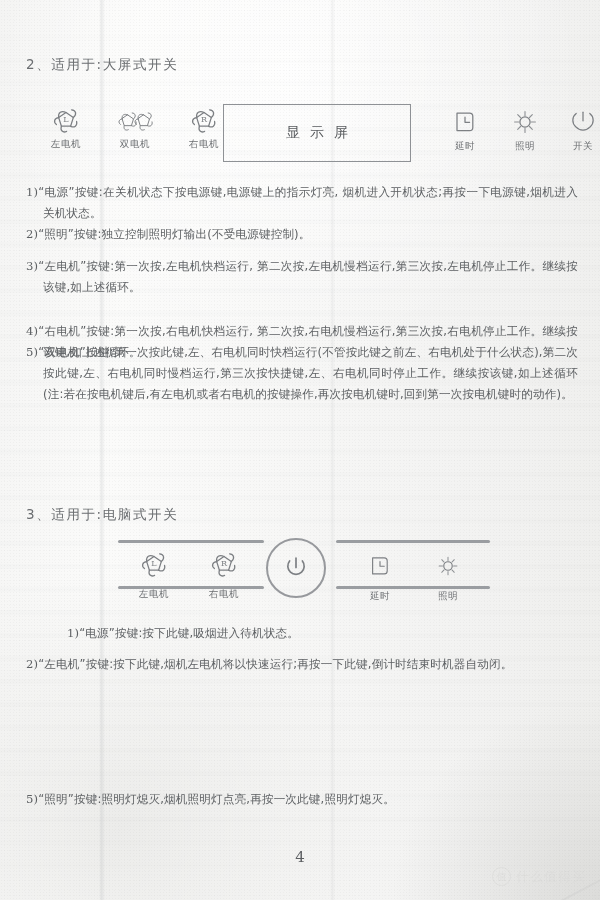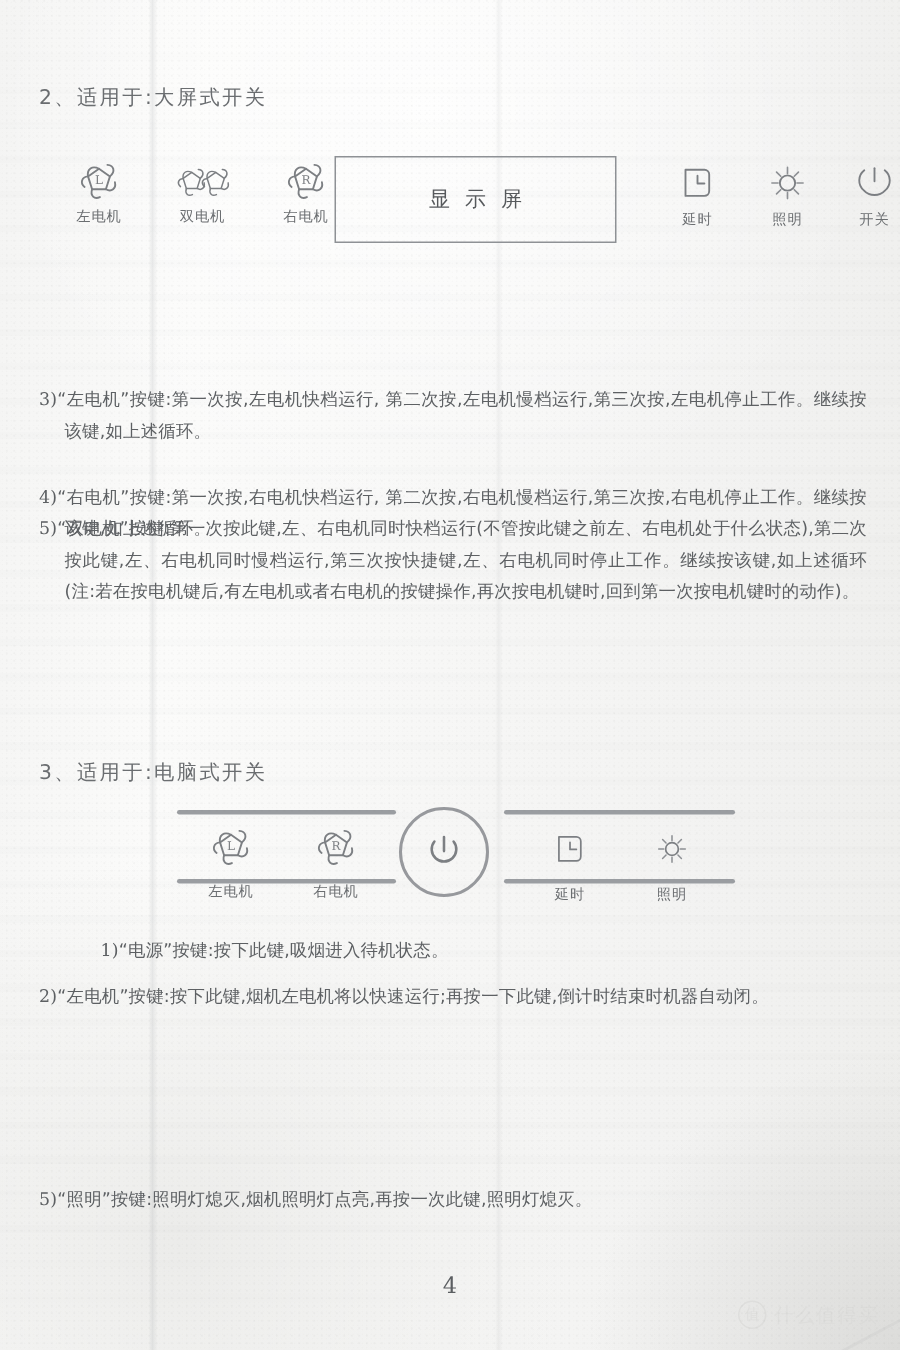--- a/index.html
+++ b/index.html
@@ -373,21 +373,27 @@
         <div class="glyph">
           <svg width="26" height="26" viewBox="0 0 26 26">
             <path class="stroke" d="M6.2 4.5 a8.6 8.6 0 0 0 -0.3 13.4 a9.6 9.6 0 0 0 14.2 0 a8.6 8.6 0 0 0 -0.3 -13.4"></path>
             <path class="stroke" d="M13 3.2 v8.6"></path>
           </svg>
         </div>
         <div class="cap">开关</div>
       </div>
     </div>
 
-
+    <div class="para" style="top:182px;">
+      <span class="hang"><span class="idx">1)</span><span>“电源”按键:在关机状态下按电源键,电源键上的指示灯亮, 烟机进入开机状态;再按一下电源键,烟机进入关机状态。</span></span>
+    </div>
+
+    <div class="para" style="top:224px;">
+      <span class="hang"><span class="idx">2)</span><span>“照明”按键:独立控制照明灯输出(不受电源键控制)。</span></span>
+    </div>
 
     <div class="para" style="top:256px;">
       <span class="hang"><span class="idx">3)</span><span>“左电机”按键:第一次按,左电机快档运行, 第二次按,左电机慢档运行,第三次按,左电机停止工作。继续按该键,如上述循环。</span></span>
     </div>
 
     <div class="para" style="top:299px;margin-top:22px;">
       <span class="hang"><span class="idx">4)</span><span>“右电机”按键:第一次按,右电机快档运行, 第二次按,右电机慢档运行,第三次按,右电机停止工作。继续按该键,如上述循环。</span></span>
     </div>
 
     <div class="para" style="top:342px;">

